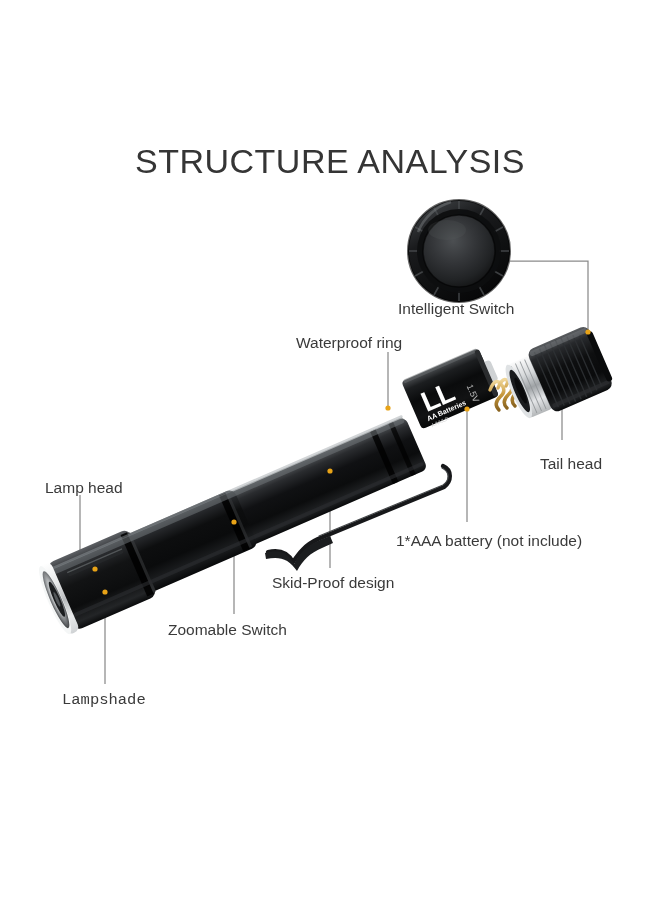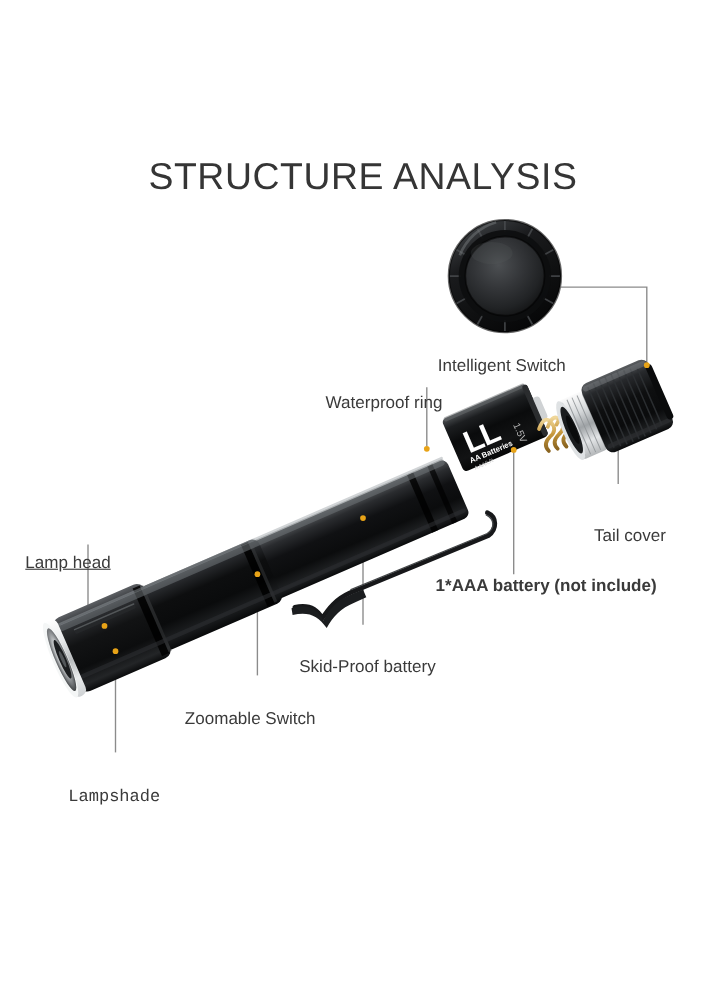--- a/index.html
+++ b/index.html
@@ -36,21 +36,20 @@
     font-family: "Liberation Sans", sans-serif;
     white-space: nowrap;
   }
   .callout {
     position: absolute;
     font-size: 15.5px;
     color: #3a3a3a;
     font-weight: 400;
     white-space: nowrap;
     font-family: "Liberation Sans", sans-serif;
-    margin-top: 24px;
   }
   svg.art {
     position: absolute;
     left: 0; top: 0;
     width: 660px;
     height: 900px;
     overflow: visible;
   }
 </style>
 </head>
@@ -290,25 +289,25 @@
       <circle cx="234" cy="522" r="2.6" fill="#e8a317"></circle>
       <circle cx="95" cy="569" r="2.6" fill="#e8a317"></circle>
       <circle cx="105" cy="592" r="2.6" fill="#e8a317"></circle>
     </g>
   </svg>
 
   <div class="callout" style="left:398px; top:300px;">Intelligent Switch</div>
 
   <div class="callout" style="left:296px; top:334px;">Waterproof ring</div>
 
-  <div class="callout" style="left:540px; top:455px;">Tail cover</div>
-
-  <div class="callout" style="left:23px; top:479px;text-decoration:underline;">Lamp head</div>
-
-  <div class="callout" style="left:396px; top:500px;font-weight:bold;">1*AAA battery (not include)</div>
-
-  <div class="callout" style="left:272px; top:574px;">Skid-Proof battery</div>
+  <div class="callout" style="left:540px; top:455px;">Tail head</div>
+
+  <div class="callout" style="left:45px; top:479px;">Lamp head</div>
+
+  <div class="callout" style="left:396px; top:532px;">1*AAA battery (not include)</div>
+
+  <div class="callout" style="left:272px; top:574px;">Skid-Proof design</div>
 
   <div class="callout" style="left:168px; top:621px;">Zoomable Switch</div>
 
   <div class="callout" style="left:62px; top:691px;font-family:Liberation Mono, monospace;">Lampshade</div>
 
 </div>
 
 </body></html>

